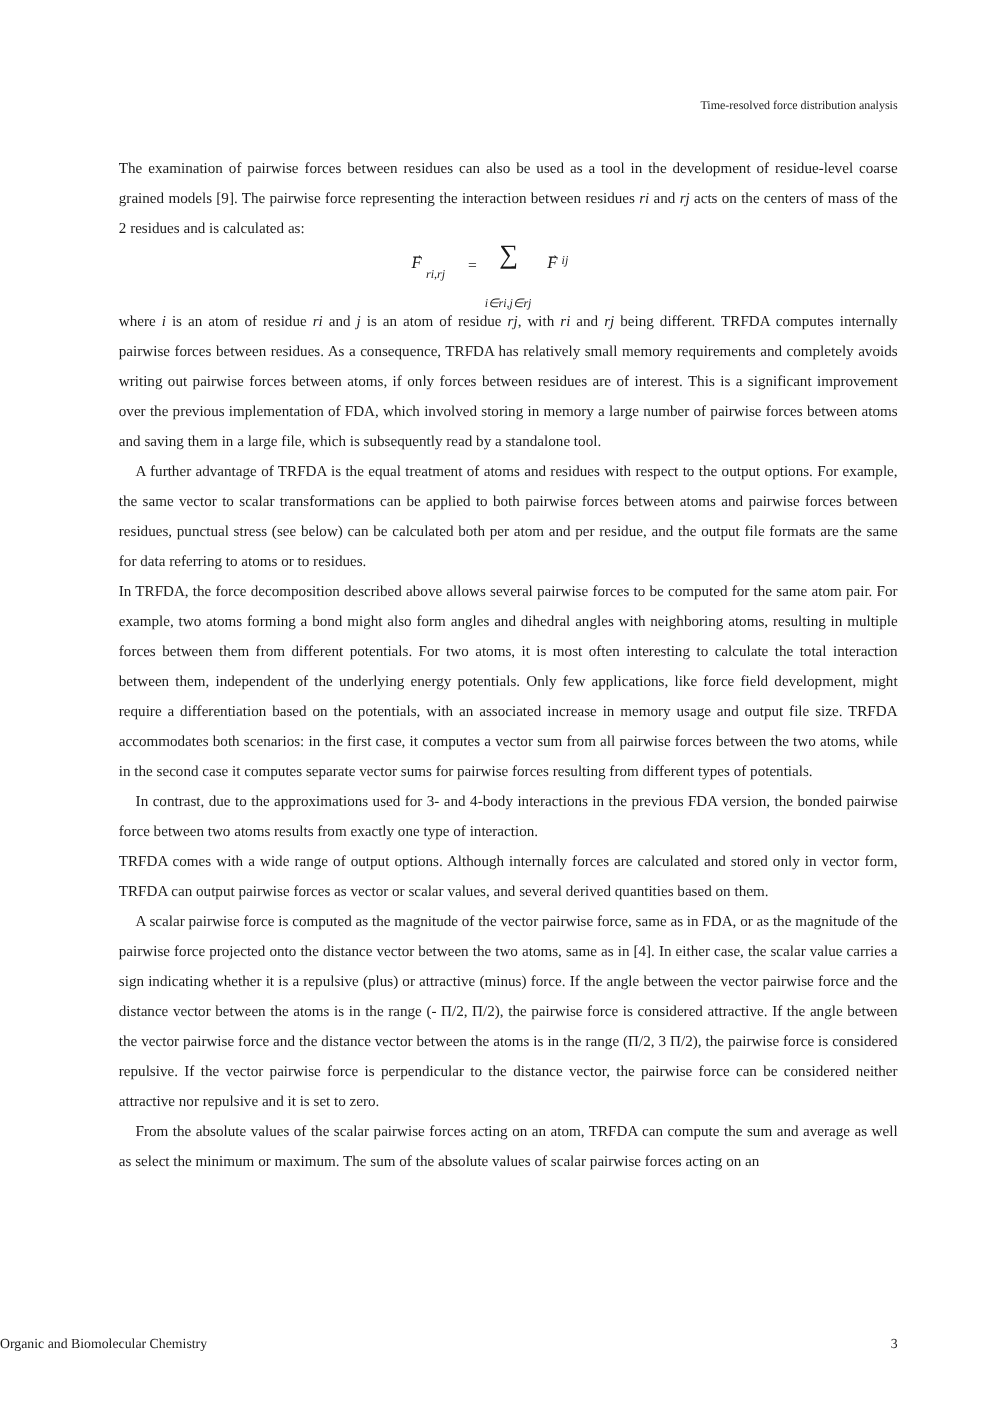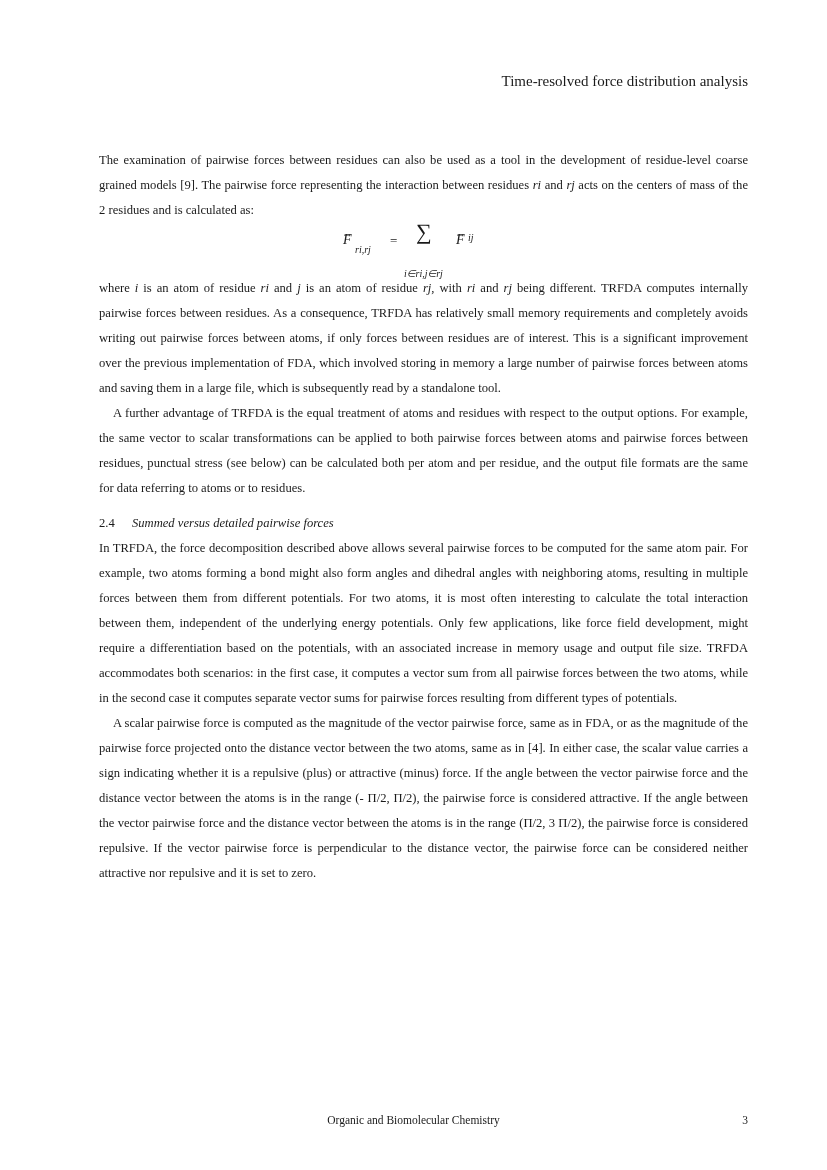--- a/index.html
+++ b/index.html
@@ -1,34 +1,34 @@
 <!DOCTYPE html>
 <html><head>
 <meta charset="utf-8">
 <style>
   html, body { margin: 0; padding: 0; background: #ffffff; }
   body { width: 827px; height: 1170px; position: relative; overflow: hidden;
          font-family: "Liberation Serif", serif; color: #1a1a1a; }
-  .running-head { position: absolute; top: 73px; right: 79px; font-size: 15px; }
+  .running-head { position: absolute; top: 83px; right: 79px; font-size: 10px; }
   .body-text { position: absolute; left: 99px; top: 128px; width: 649px;
-               font-size: 12.6px; line-height: 25px; margin-top: 20px; }
+               font-size: 12.6px; line-height: 25px; }
   .body-text p { margin: 0; text-align: justify; text-align-last: left; }
   .body-text p.indent { text-indent: 14px; }
   .equation { position: relative; height: 53px; margin: 0; }
   .eq-inner { position: absolute; left: 242px; top: 2px; width: 170px; height: 50px; }
   .eq-F { position: absolute; font-style: italic; font-size: 14px; }
   .eq-arrow { position: absolute; font-size: 11px; }
   .eq-sub { position: absolute; font-style: italic; font-size: 10px; }
   .eq-eq { position: absolute; font-size: 13px; }
   .eq-sum { position: absolute; font-size: 22px; }
   .section-heading { margin: 10px 0 0 0; height: 25px; line-height: 25px; }
   .section-num { display: inline-block; width: 33px; }
   .section-title { font-style: italic; }
   .footer { position: absolute; top: 1114px; left: 0; width: 827px; font-size: 11.5px; }
-  .footer-journal { position: absolute; left: 0; width: 827px; text-align: center; }
+  .footer-journal { position: absolute; left: 0; width: 827px; text-align: left; }
   .footer-page { position: absolute; right: 79px; }
   em { font-style: italic; }
 </style>
 </head>
 <body>
 
 <div class="running-head">Time-resolved force distribution analysis</div>
 
 <div class="body-text">
   <p><span>The examination of pairwise forces between residues can also be used as a tool in the development of residue-level coarse grained models [9].  The pairwise force representing the interaction between residues </span><em>ri</em><span> and </span><em>rj</em><span> acts on the centers of mass of the 2 residues and is calculated as:</span></p>
@@ -44,26 +44,26 @@
       <span class="eq-arrow" style="left:114px; top:-4px;">→</span>
       <span class="eq-F" style="left:115px; top:2px;">F</span>
       <span class="eq-sub" style="left:127px; top:0;">ij</span>
     </div>
   </div>
 
   <p><span>where </span><em>i</em><span> is an atom of residue </span><em>ri</em><span> and </span><em>j</em><span> is an atom of residue </span><em>rj</em><span>, with </span><em>ri</em><span> and </span><em>rj</em><span> being different.  TRFDA computes internally pairwise forces between residues.  As a consequence, TRFDA has relatively small memory requirements and completely avoids writing out pairwise forces between atoms, if only forces between residues are of interest. This is a significant improvement over the previous implementation of FDA, which involved storing in memory a large number of pairwise forces between atoms and saving them in a large file, which is subsequently read by a standalone tool.</span></p>
 
   <p class="indent">A further advantage of TRFDA is the equal treatment of atoms and residues with respect to the output options. For example, the same vector to scalar transformations can be applied to both pairwise forces between atoms and pairwise forces between residues, punctual stress (see below) can be calculated both per atom and per residue, and the output file formats are the same for data referring to atoms or to residues.</p>
 
-  <div class="section-heading">
-    <span class="section-num">2.4</span><span class="section-title">Summed versus detailed pairwise forces</span>
-  </div>
 
   <p>In TRFDA, the force decomposition described above allows several pairwise forces to be computed for the same atom pair.  For example, two atoms forming a bond might also form angles and dihedral angles with neighboring atoms, resulting in multiple forces between them from different potentials.  For two atoms, it is most often interesting to calculate the total interaction between them, independent of the underlying energy potentials. Only few applications, like force field development, might require a differentiation based on the potentials, with an associated increase in memory usage and output file size. TRFDA accommodates both scenarios: in the first case, it computes a vector sum from all pairwise forces between the two atoms, while in the second case it computes separate vector sums for pairwise forces resulting from different types of potentials.</p>
+  <p class="indent">In contrast, due to the approximations used for 3- and 4-body interactions in the previous FDA version, the bonded pairwise force between two atoms results from exactly one type of interaction.</p>
 
 
+  <p>TRFDA comes with a wide range of output options. Although internally forces are calculated and stored only in vector form, TRFDA can output pairwise forces as vector or scalar values, and several derived quantities based on them.</p>
   <p class="indent">A scalar pairwise force is computed as the magnitude of the vector pairwise force, same as in FDA, or as the magnitude of the pairwise force projected onto the distance vector between the two atoms, same as in [4].  In either case, the scalar value carries a sign indicating whether it is a repulsive (plus) or attractive (minus) force.  If the angle between the vector pairwise force and the distance vector between the atoms is in the range (- Π/2, Π/2), the pairwise force is considered attractive. If the angle between the vector pairwise force and the distance vector between the atoms is in the range (Π/2, 3 Π/2), the pairwise force is considered repulsive. If the vector pairwise force is perpendicular to the distance vector, the pairwise force can be considered neither attractive nor repulsive and it is set to zero.</p>
+  <p class="indent">From the absolute values of the scalar pairwise forces acting on an atom, TRFDA can compute the sum and average as well as select the minimum or maximum.  The sum of the absolute values of scalar pairwise forces acting on an</p>
 </div>
 
 <div class="footer">
   <span class="footer-journal">Organic and Biomolecular Chemistry</span>
   <span class="footer-page">3</span>
 </div>
 
 </body></html>

